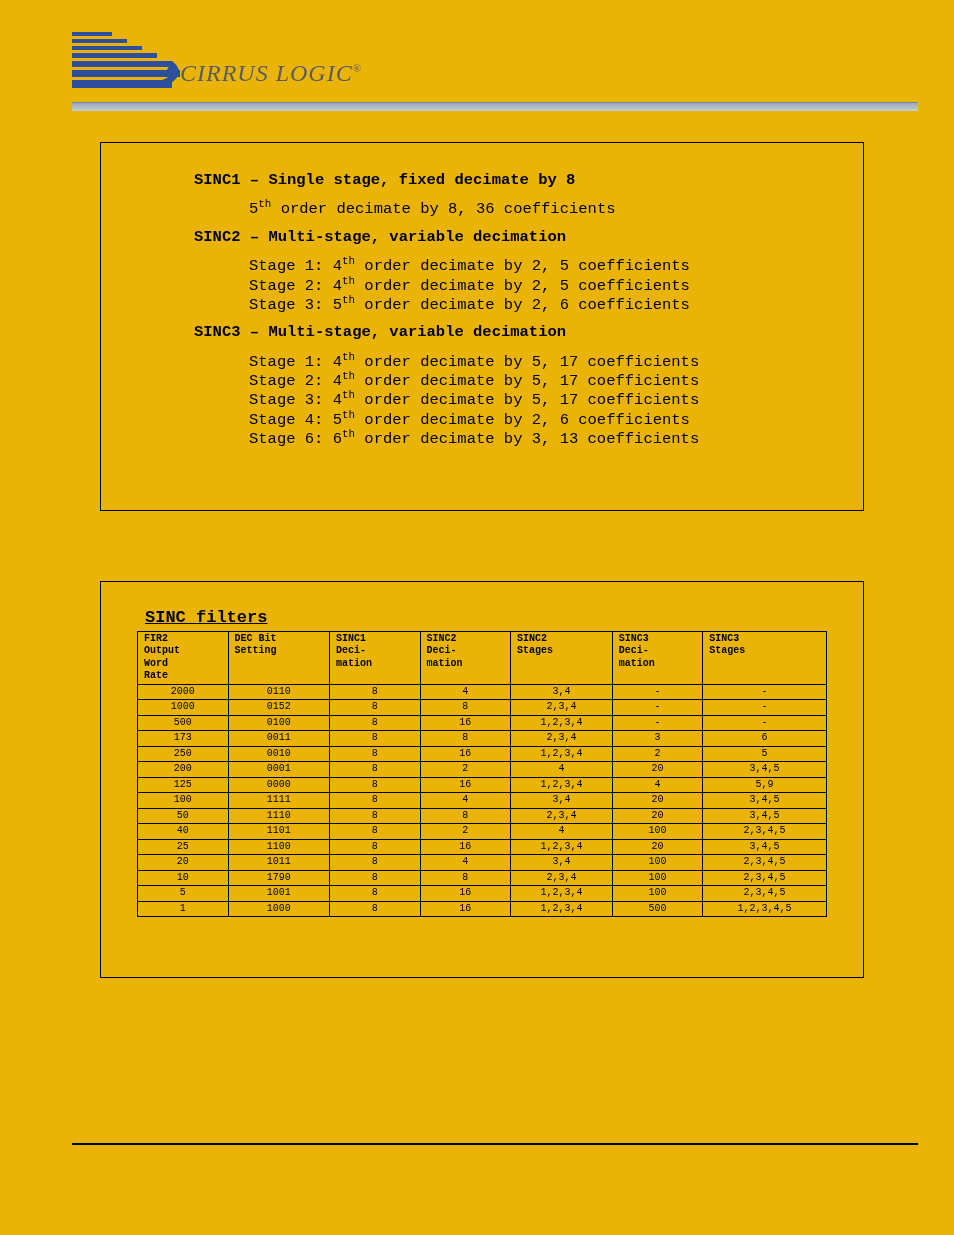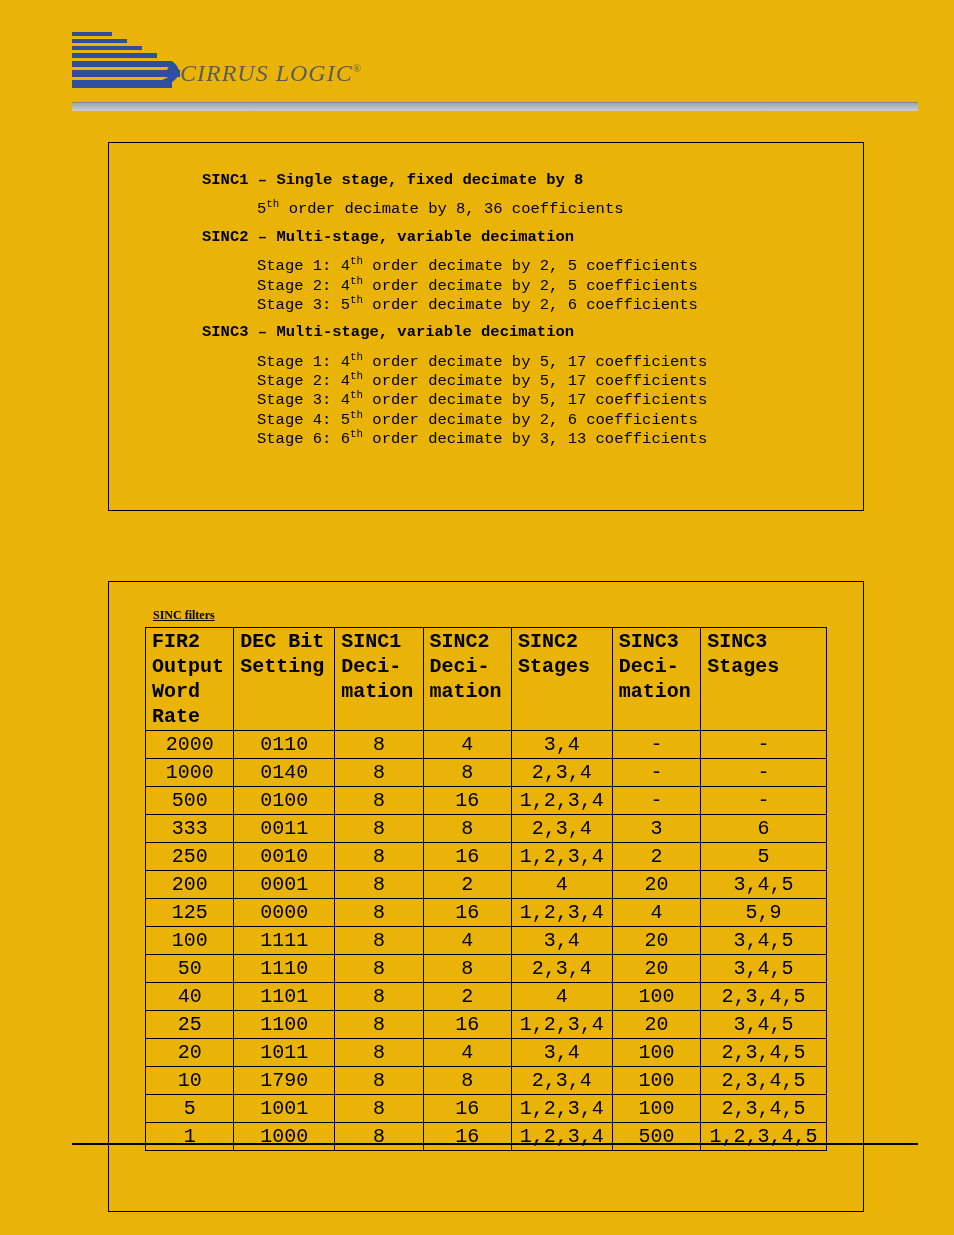--- a/index.html
+++ b/index.html
@@ -48,21 +48,21 @@
     position: absolute;
     left: 72px;
     right: 36px;
     top: 102px;
     height: 8px;
     background: linear-gradient(to bottom, #9aa7b5 0%, #c7ced6 100%);
     border-top: 1px solid #7b8896;
   }
   .content {
     position: absolute;
-    left: 108px;
+    left: 100px;
     top: 142px;
     right: 90px;
   }
   .box {
     border: 1px solid #000;
     padding: 28px 28px 60px 28px;
     font-family: "Courier New", Courier, monospace;
     font-size: 15.5px;
     line-height: 1.25;
   }
@@ -82,31 +82,31 @@
     font-size: 0.7em;
     vertical-align: super;
     line-height: 0;
   }
   .table-box {
     margin-top: 70px;
     border: 1px solid #000;
     padding: 26px 36px 60px 36px;
   }
   .table-title {
-    font-family: Liberation Serif, serif;
+    font-family: Liberation Mono, monospace;
     font-weight: bold;
-    font-size: 12px;
+    font-size: 17px;
     text-decoration: underline;
     margin: 0 0 4px 8px;
   }
   table.sinc {
     border-collapse: collapse;
     width: 100%;
     font-family: "Courier New", Courier, monospace;
-    font-size: 20px;
+    font-size: 10px;
   }
   table.sinc th, table.sinc td {
     border: 1px solid #000;
     padding: 1px 6px;
     font-weight: normal;
     text-align: center;
     vertical-align: top;
     line-height: 1.25;
   }
   table.sinc th {
@@ -191,38 +191,38 @@
               <td>2000</td>
               <td>0110</td>
               <td>8</td>
               <td>4</td>
               <td>3,4</td>
               <td>-</td>
               <td>-</td>
             </tr>
             <tr>
               <td>1000</td>
-              <td>0140</td>
+              <td>0152</td>
               <td>8</td>
               <td>8</td>
               <td>2,3,4</td>
               <td>-</td>
               <td>-</td>
             </tr>
             <tr>
               <td>500</td>
               <td>0100</td>
               <td>8</td>
               <td>16</td>
               <td>1,2,3,4</td>
               <td>-</td>
               <td>-</td>
             </tr>
             <tr>
-              <td>333</td>
+              <td>173</td>
               <td>0011</td>
               <td>8</td>
               <td>8</td>
               <td>2,3,4</td>
               <td>3</td>
               <td>6</td>
             </tr>
             <tr>
               <td>250</td>
               <td>0010</td>

